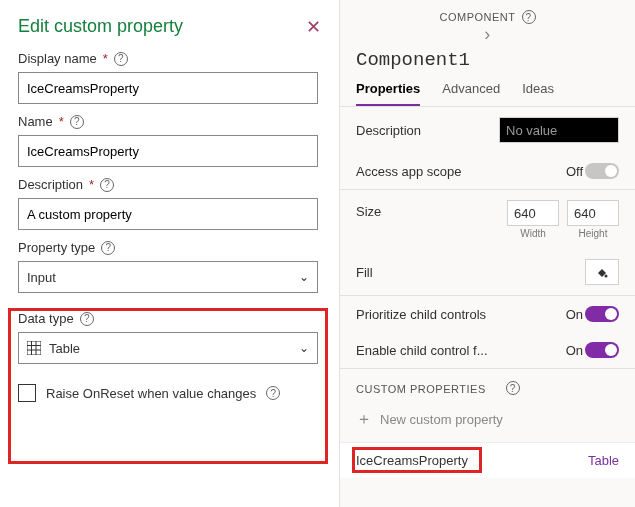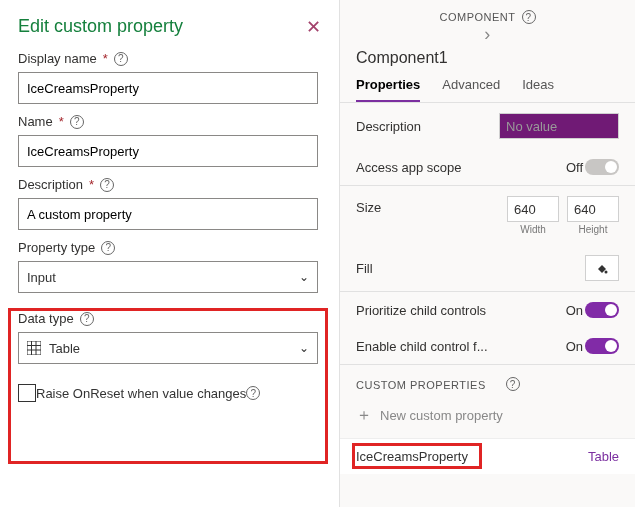--- a/index.html
+++ b/index.html
@@ -11,31 +11,31 @@
 .close { position: absolute; top: 16px; right: 18px; font-size: 18px; color: #a3426c; cursor: pointer; }
 .lblrow { display: flex; align-items: center; gap: 6px; margin: 10px 0 6px; font-size: 13px; color: #323130; }
 .req { color: #a4262c; }
 .help { width: 14px; height: 14px; border: 1px solid #666; border-radius: 50%; display: inline-flex; align-items: center; justify-content: center; font-size: 10px; color: #666; cursor: pointer; }
 .inp, .sel { width: 300px; height: 32px; border: 1px solid #8a8886; padding: 0 8px; font-size: 13px; background: #fff; display: flex; align-items: center; justify-content: space-between; }
 .sel { cursor: pointer; }
 .sel-left { display: flex; align-items: center; gap: 8px; }
 .chev { font-size: 12px; color: #333; }
 .grid-icon svg { display: block; }
 .redbox1 { position: absolute; border: 3px solid #e02424; top: 308px; left: 8px; width: 320px; height: 156px; pointer-events: none; }
-.chkrow { display: flex; align-items: center; margin-top: 20px; }
+.chkrow { display: flex; align-items: center; gap: 10px; margin-top: 20px; }
 .chk { width: 18px; height: 18px; border: 1px solid #333; background: #fff; cursor: pointer; }
 
 .rsec { border-bottom: 1px solid #e1e1e1; }
 .rhdr { display: flex; align-items: center; justify-content: space-between; padding: 10px 16px 4px; color: #555; font-size: 11px; letter-spacing: .5px; flex-direction: column; }
-.rname { padding: 0 16px 4px; font-size: 16px; color: #323130; }
+.rname { padding: 0 16px 4px; font-size: 19px; color: #323130; font-family: Liberation Mono, monospace; }
 .tabs { display: flex; gap: 22px; padding: 6px 16px 0; font-size: 13px; color: #555; }
 .tab { padding-bottom: 8px; cursor: pointer; }
 .tab.active { color: #000; border-bottom: 2px solid #7b2fa0; font-weight: 600; }
 .prow { display: flex; align-items: center; justify-content: space-between; padding: 10px 16px; font-size: 13px; color: #323130; }
-.prow .field { width: 120px; height: 26px; border: 1px solid #d0d0d0; padding: 0 6px; color: #999; display: flex; align-items: center; background: #701a75; }
+.prow .field { width: 120px; height: 26px; border: 1px solid #d0d0d0; padding: 0 6px; color: #999; display: flex; align-items: center; background: #000000; }
 .toggle { width: 34px; height: 16px; border-radius: 10px; position: relative; cursor: pointer; }
 .toggle.off { background: #c8c6c4; }
 .toggle.on { background: #812ba7; }
 .toggle .knob { position: absolute; width: 12px; height: 12px; background: #fff; border-radius: 50%; top: 2px; }
 .toggle.off .knob { right: 2px; }
 .toggle.on .knob { right: 2px; }
 .toggle.off .knob { left: auto; right: 2px; }
 .sizeboxes { display: flex; gap: 8px; }
 .sbox { width: 52px; height: 26px; border: 1px solid #d0d0d0; display: flex; align-items: center; padding: 4px 6px; background: #fff; font-size: 13px; }
 .sublbl { font-size: 10px; color: #777; text-align: center; margin-top: 2px; }

